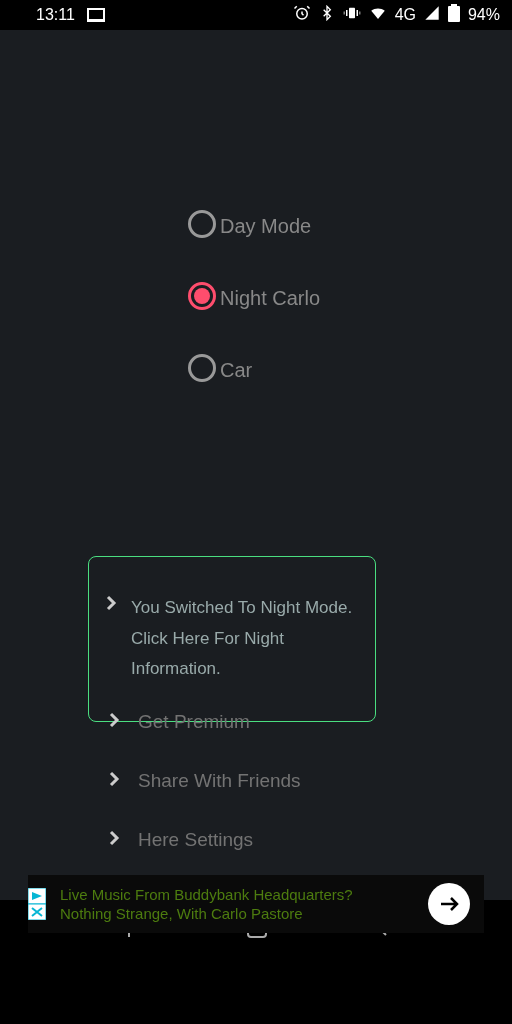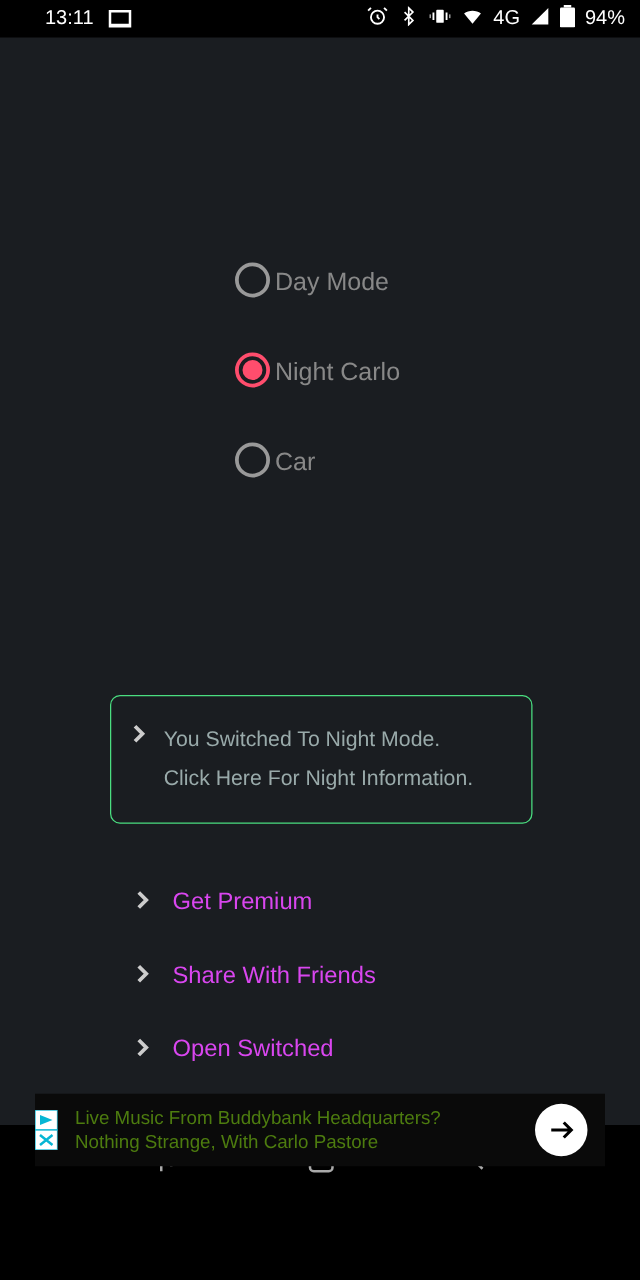--- a/index.html
+++ b/index.html
@@ -76,24 +76,24 @@
       border-radius: 50%;
     }
     .radio-label {
       font-size: 20px;
       color: #888;
     }
     .info-box {
       position: absolute;
       top: 526px;
       left: 88px;
-      width: 338px;
+      width: 288px;
       border: 1px solid #4ade80;
       border-radius: 8px;
-      padding: 20px 16px;
+      padding: 36px 16px;
       display: flex;
       align-items: flex-start;
       gap: 14px;
       cursor: pointer;
     }
     .chevron {
       color: #ccc;
       font-size: 18px;
       font-weight: bold;
       margin-top: 2px;
@@ -112,21 +112,21 @@
       gap: 36px;
     }
     .menu-item {
       display: flex;
       align-items: center;
       gap: 18px;
       cursor: pointer;
     }
     .menu-label {
       font-size: 19px;
-      color: #d946ef;
+      color: #737373;
     }
     .ad-banner {
       position: absolute;
       top: 845px;
       left: 28px;
       width: 456px;
       height: 58px;
       background: #0a0a0a;
       display: flex;
       align-items: center;
@@ -272,21 +272,21 @@
           </svg>
       </span>
       <span class="menu-label">Share With Friends</span>
     </div>
     <div class="menu-item">
       <span class="chevron">
         <svg width="12" height="16" viewBox="0 0 12 16" fill="none" stroke="#ccc" stroke-width="3">
             <path d="M3 2l6 6-6 6"></path>
           </svg>
       </span>
-      <span class="menu-label">Open Switched</span>
+      <span class="menu-label">Here Settings</span>
     </div>
   </div>
 
   <div class="ad-banner">
     <div class="ad-badge">
       <svg width="18" height="32" viewBox="0 0 18 32">
           <rect x="0" y="0" width="18" height="16" fill="#fff" stroke="#06b6d4"></rect>
           <path d="M4 4l10 4-10 4V4z" fill="#06b6d4"></path>
           <rect x="0" y="16" width="18" height="16" fill="#fff" stroke="#06b6d4"></rect>
           <path d="M4 20l10 8M14 20l-10 8" stroke="#06b6d4" stroke-width="2"></path>

